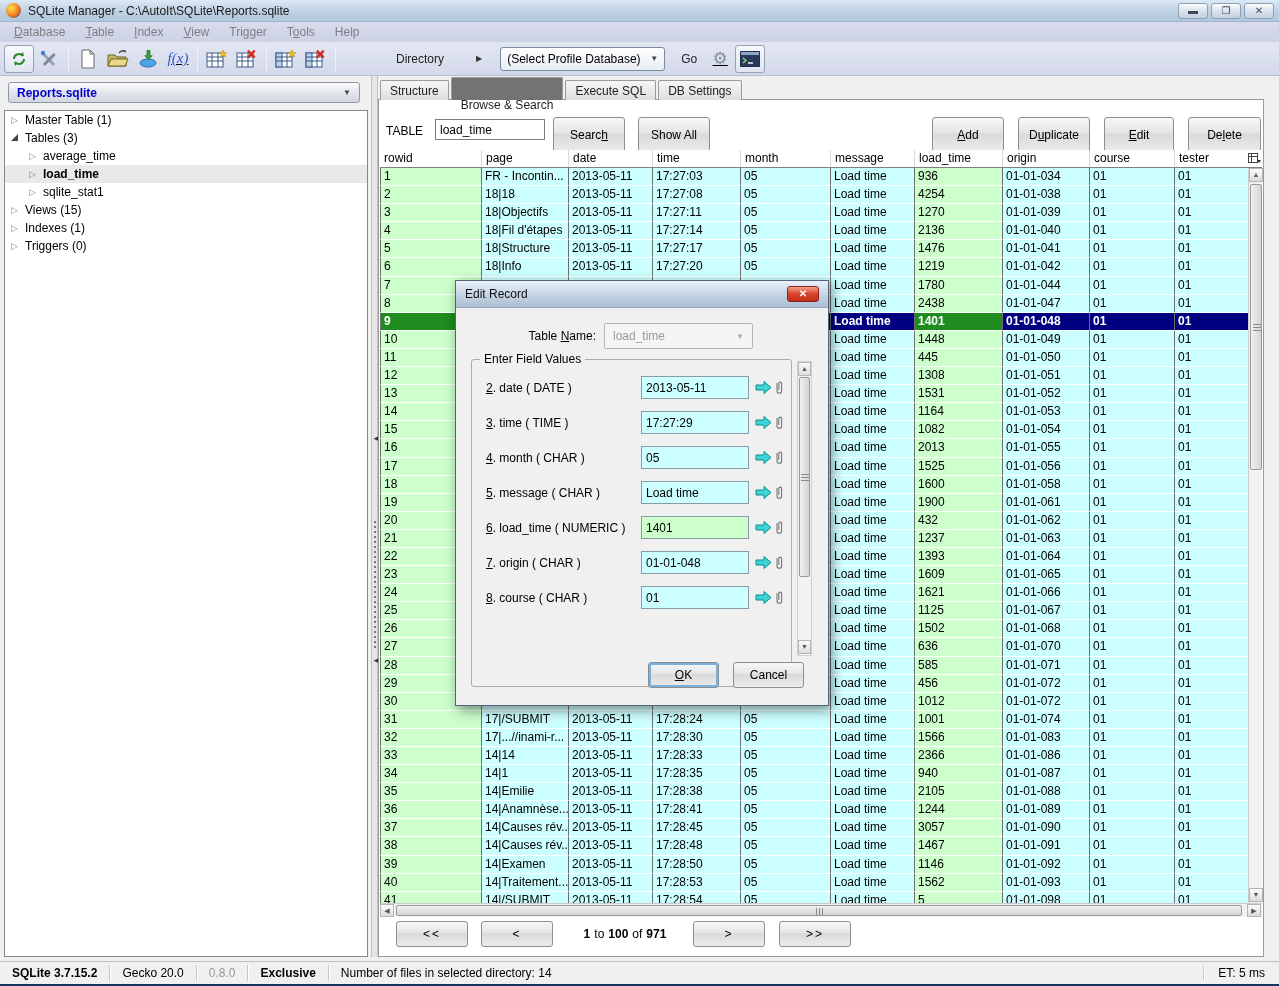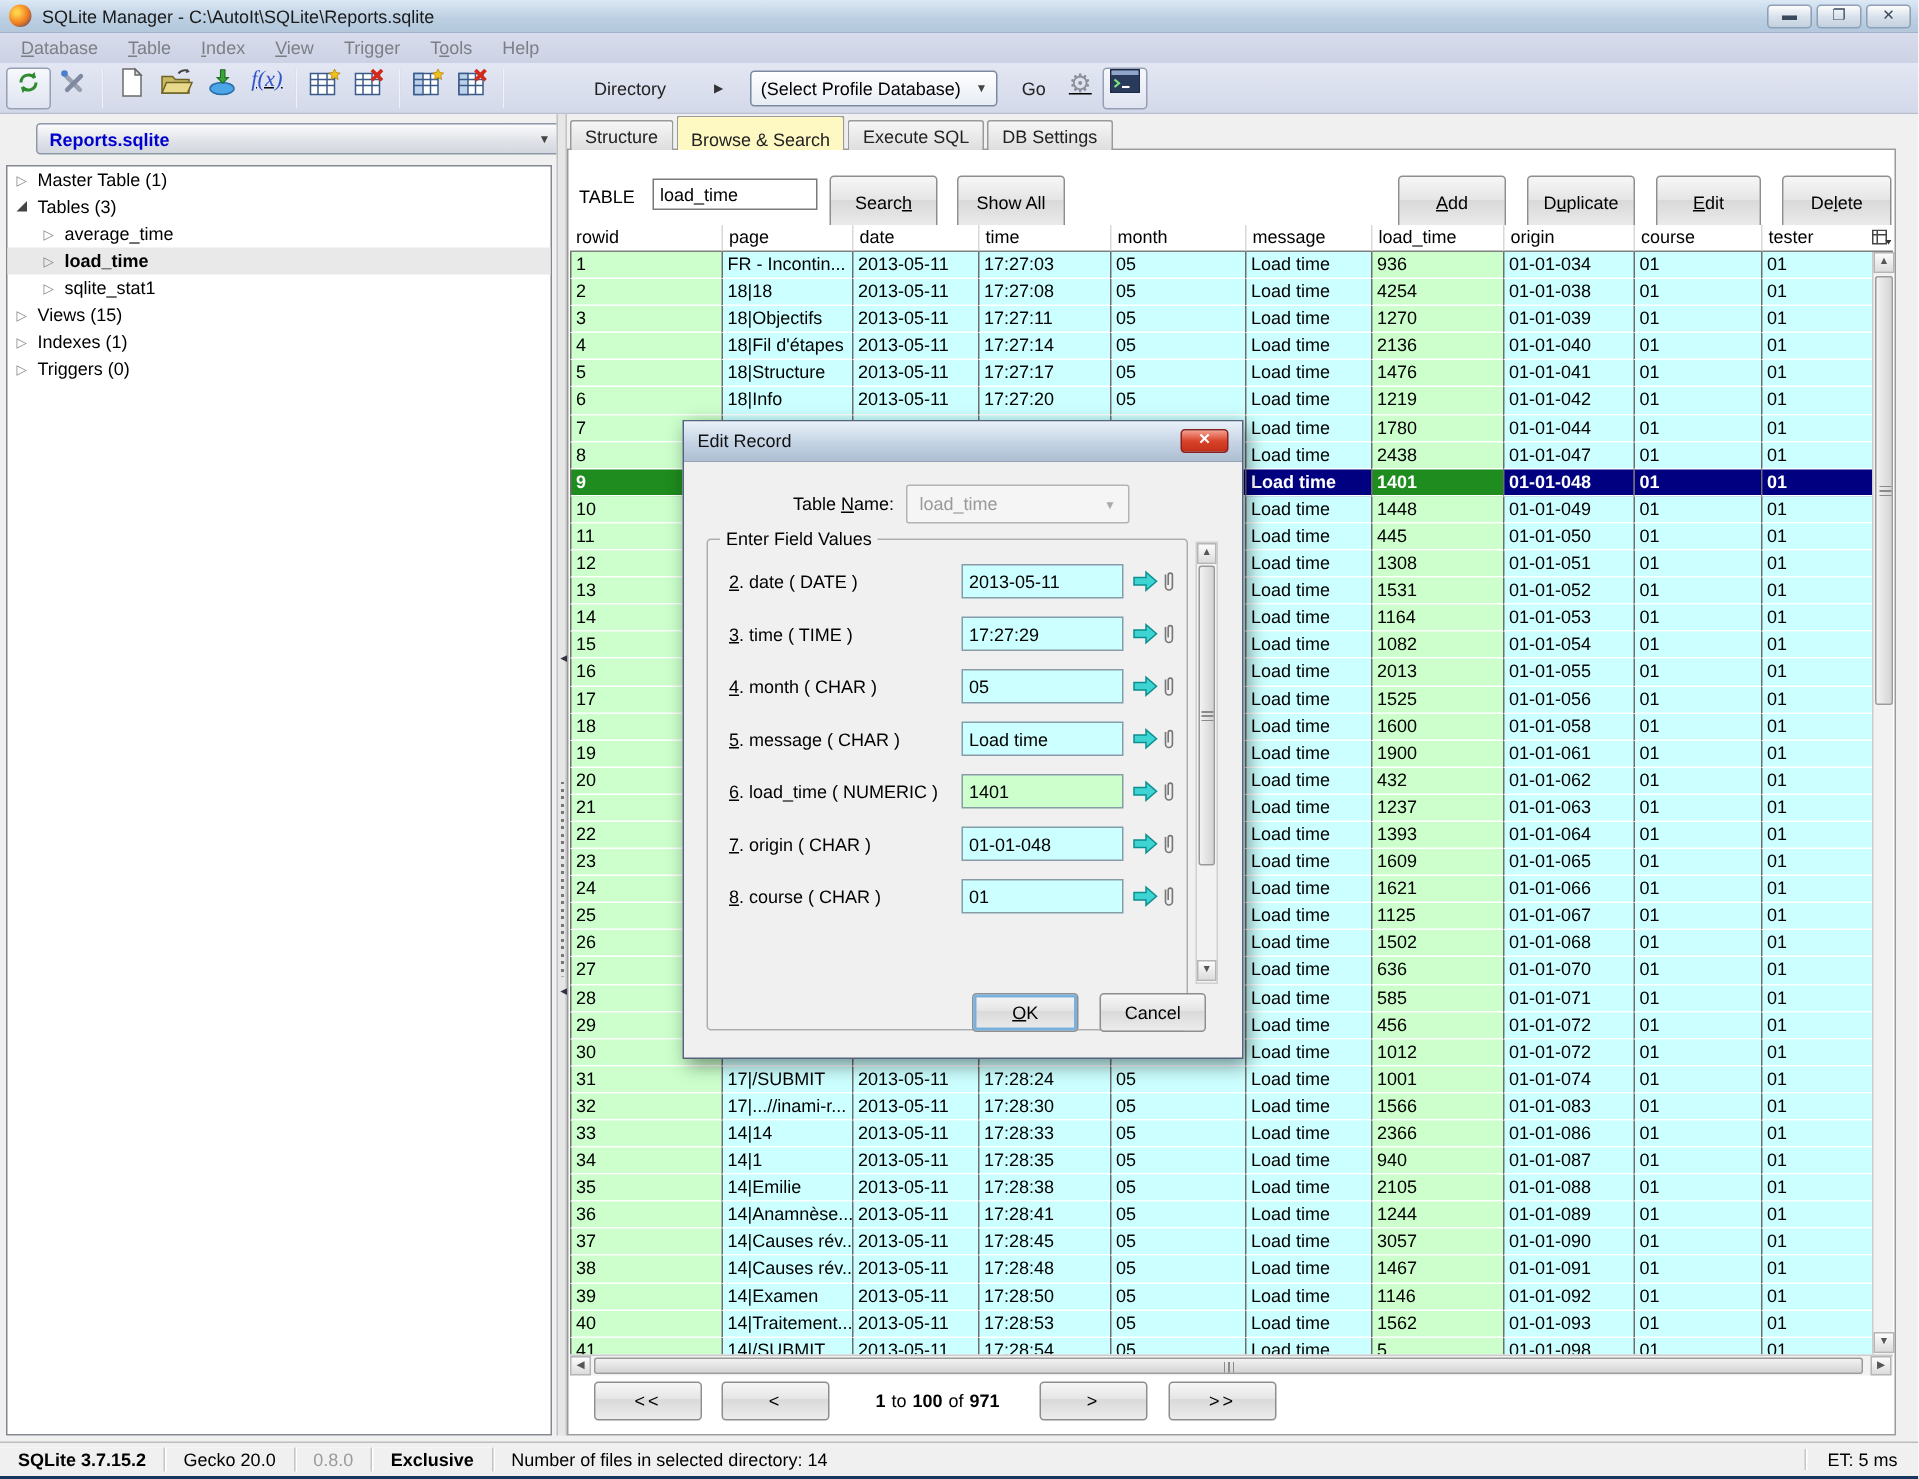--- a/index.html
+++ b/index.html
@@ -20,33 +20,33 @@
 
   
   .menubar { position:absolute; left:0; top:22px; width:1279px; height:20px;
     background:linear-gradient(#d8dcec,#ccd2e4); display:flex; align-items:center; padding-left:6px; gap:4px; }
   .menu-item { padding:2px 8px; color:#7d7f86; }
 
   
   .toolbar { position:absolute; left:0; top:42px; width:1279px; height:34px;
     background:linear-gradient(#e3e7f3,#d4d9ea); border-bottom:1px solid #b9bfd2;
     display:flex; align-items:center; padding-left:4px; }
-  .tb-btn { width:30px; height:28px; display:flex; justify-content:center; border-radius:3px;text-decoration:underline; }
+  .tb-btn { width:30px; height:28px; display:flex; align-items:center; justify-content:center; border-radius:3px;text-decoration:underline; }
   .tb-btn.boxed { border:1px solid #97a0b5; background:linear-gradient(#f6f8fc,#dfe4f0); }
   .tb-sep { width:1px; height:26px; background:#aab1c6; border-right:1px solid #f0f2f8; margin:0 4px; }
   .tb-text { display:flex; align-items:center; gap:6px; padding:0 8px; color:#222; }
   .dropdown { width:165px; height:24px; border:1px solid #7a8aa0; border-radius:3px;
     background:linear-gradient(#ffffff,#e7ecf4); display:flex; align-items:center; padding:0 6px; gap:6px; }
   .dropdown .dd-label { flex:1; white-space:nowrap; overflow:hidden; }
   .dd-arrow { font-size:8px; color:#444; }
   .go-btn { padding:3px 8px; color:#222; }
   .gear { font-size:17px; color:#8a8f9a; }
 
   
-  .db-selector { position:absolute; left:24px; top:82px; width:352px; height:21px;
+  .db-selector { position:absolute; left:8px; top:82px; width:352px; height:21px;
     border:1px solid #8e97a8; border-radius:3px; background:linear-gradient(#fbfbfc,#dfe2e8 60%,#d3d7de);
     display:flex; align-items:center; padding:0 8px; }
   .db-selector .db-name { flex:1; color:#0000cc; font-weight:bold; }
   .tree-panel { position:absolute; left:4px; top:110px; width:364px; height:847px;
     background:#fff; border:1px solid #828790; }
   .tree-row { height:18px; display:flex; align-items:center; padding-left:6px; white-space:nowrap; }
   .tree-row.sel { background:#e9e9e9; }
   .tree-row .lvl1 { width:18px; }
   .twisty { width:14px; color:#8a8a8a; font-size:9px; }
   .twisty-exp { width:0; height:0; border-bottom:7px solid #444; border-left:7px solid transparent; margin:0 7px 2px 0; }
@@ -58,21 +58,21 @@
   .grippy { position:absolute; left:2px; top:445px; width:2px; height:130px;
     background:repeating-linear-gradient(#777 0 2px, transparent 2px 5px); }
   .split-arrow { position:absolute; left:0; font-size:8px; color:#334; }
 
   
   .content-panel { position:absolute; left:378px; top:99px; width:886px; height:858px;
     background:#fff; border:1px solid #9b9b9b; }
   .tabstrip { position:absolute; left:380px; top:78px; height:22px; display:flex; align-items:flex-end; gap:2px; }
   .tab { height:20px; padding:3px 9px 0; background:linear-gradient(#f6f6f6,#dedede);
     border:1px solid #9a9a9a; border-bottom:none; border-radius:2px 2px 0 0; color:#222; }
-  .tab.active { height:23px; background:#fef9c3; position:relative; z-index:3; padding-top:8px; }
+  .tab.active { height:23px; background:#737373; position:relative; z-index:3; padding-top:20px; }
 
   
   .ctl-label { position:absolute; color:#000; }
   .table-input { position:absolute; left:435px; top:119px; width:110px; height:21px;
     border:1px solid #7a7a7a; background:#fff; padding:2px 4px; font:12px "Liberation Sans",sans-serif; }
   .btn { background:linear-gradient(#f7f7f7,#e5e5e5 45%,#d9d9d9 46%,#ececec);
     border:1px solid #8e8e8e; border-radius:3px; text-align:center; color:#000;
     display:flex; align-items:center; justify-content:center; position:absolute; height:36px; }
 
   

